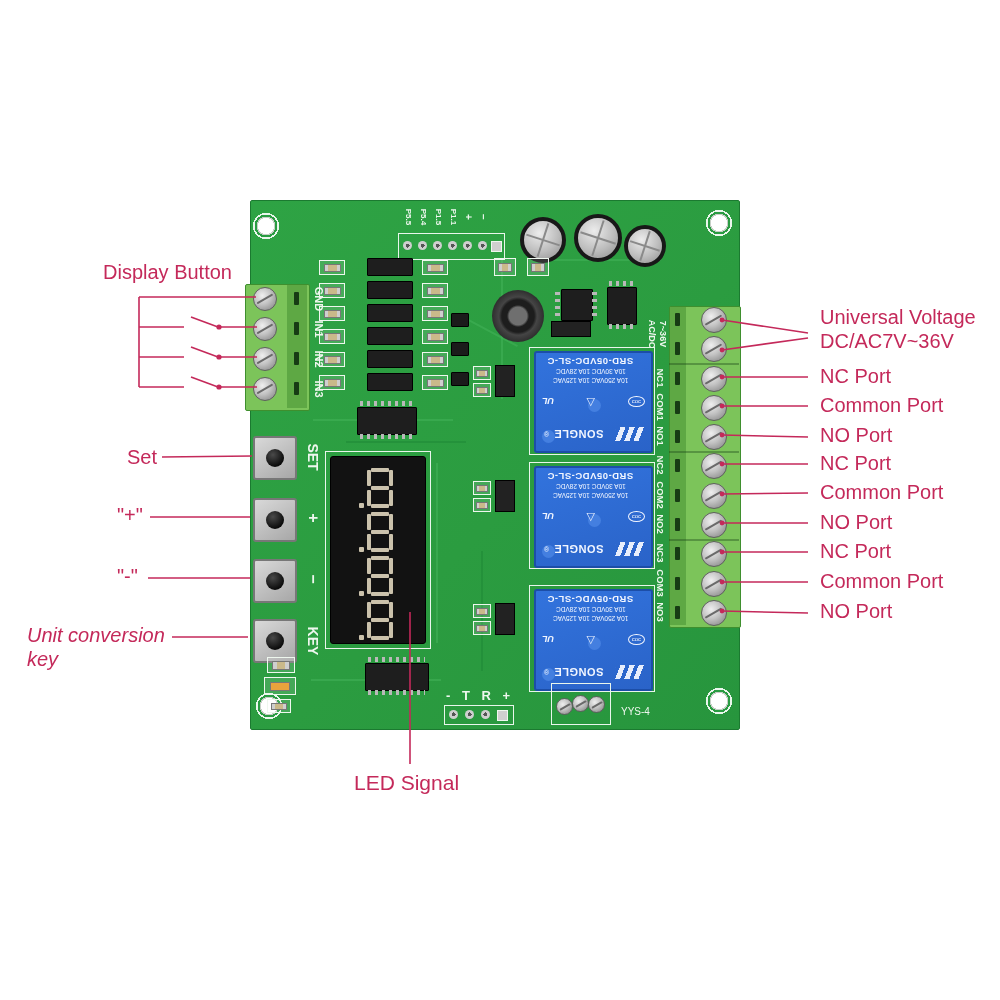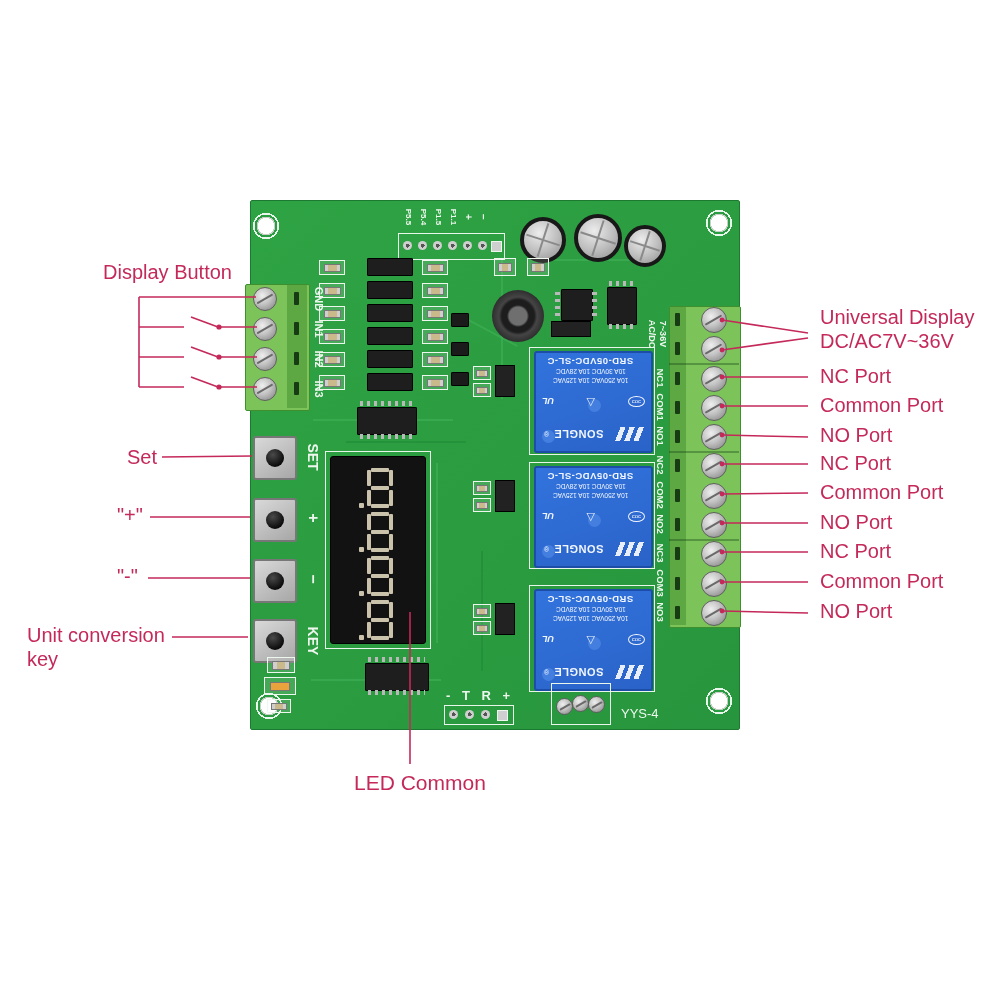--- a/index.html
+++ b/index.html
@@ -1,20 +1,20 @@
 <!DOCTYPE html>
 <html><head>
 <meta charset="utf-8">
 <style>
   html,body{margin:0;padding:0;background:#fff;}
   #stage{position:relative;width:1000px;height:1000px;background:#ffffff;overflow:hidden;
          font-family:"Liberation Sans",sans-serif;}
   
   .lbl{position:absolute;color:#c4295a;font-size:20px;line-height:1.18;white-space:nowrap;}
-  .lbl.wrap{white-space:normal;}
+  .lbl.wrap{white-space:normal;font-style:italic;}
   #ann-lines{position:absolute;left:0;top:0;pointer-events:none;}
   
   #board{position:absolute;left:250px;top:200px;width:488px;height:528px;
          background:linear-gradient(135deg,#2ea344 0%,#2b9c40 55%,#27953d 100%);
          border:1px solid #1b7a30;border-radius:2px;}
   .trace{position:absolute;background:#44b259;opacity:.55;}
   .traced{position:absolute;background:#1f8a37;opacity:.6;}
   .hole{position:absolute;width:30px;height:30px;border-radius:50%;
         background:radial-gradient(circle,#ffffff 0 8px,#c6cfc6 8px 9.5px,#2a9c42 9.5px 11.5px,#e9f6ec 11.5px 13px,rgba(0,0,0,0) 13px);}
   .skbox{position:absolute;border:1.5px solid #e9f6ec;}
@@ -399,21 +399,21 @@
     <span class="sktext" style="left:195px;top:487px;font-size:13px;letter-spacing:4px">- T R +</span>
     <div class="skbox" style="left:193px;top:504px;width:68px;height:18px"></div>
     <div class="pad" style="left:198px;top:509px"></div>
     <div class="pad" style="left:214px;top:509px"></div>
     <div class="pad" style="left:230px;top:509px"></div>
     <div class="padsq" style="left:246px;top:509px"></div>
     <div class="skbox" style="left:300px;top:482px;width:58px;height:40px"></div>
     <div class="screw" style="left:305px;top:497px;width:15px;height:15px"></div>
     <div class="screw" style="left:321px;top:494px;width:15px;height:15px"></div>
     <div class="screw" style="left:337px;top:495px;width:15px;height:15px"></div>
-    <span class="sktext" style="left:370px;top:505px;font-size:13px;font-weight:normal">YYS-4</span>
+    <span class="sktext" style="left:370px;top:505px;font-size:10px;font-weight:normal">YYS-4</span>
   </div>
 
   <svg id="ann-lines" width="1000" height="1000">
     <g stroke="#c4295a" stroke-width="1.6" fill="#c4295a">
 
       <line x1="139" y1="297" x2="139" y2="387"></line>
       <line x1="139" y1="297" x2="256" y2="297"></line>
       <line x1="139" y1="327" x2="184" y2="327"></line>
         <line x1="191" y1="317" x2="218" y2="327"></line>
         <circle cx="219" cy="327" r="2.6" stroke="none"></circle>
@@ -457,24 +457,24 @@
       <circle cx="722" cy="611" r="2.4" stroke="none"></circle>
         <line x1="722" y1="611" x2="808" y2="613"></line>
     </g>
   </svg>
 
   <div class="lbl" style="left:103px;top:261px">Display Button</div>
   <div class="lbl" style="left:127px;top:446px">Set</div>
   <div class="lbl" style="left:117px;top:504px">"+"</div>
   <div class="lbl" style="left:117px;top:565px">"-"</div>
   <div class="lbl wrap" style="left:27px;top:624px;width:152px">Unit conversion key</div>
-  <div class="lbl" style="left:354px;top:771px;font-size:21px">LED Common</div>
+  <div class="lbl" style="left:354px;top:771px;font-size:21px">LED Signal</div>
 
   <div class="lbl" style="left:820px;top:306px">
-    <span>Universal Display</span><br>
+    <span>Universal Voltage</span><br>
     <span>DC/AC7V~36V</span>
   </div>
   <div class="lbl" style="left:820px;top:365px">NC Port</div>
   <div class="lbl" style="left:820px;top:394px">Common Port</div>
   <div class="lbl" style="left:820px;top:424px">NO Port</div>
   <div class="lbl" style="left:820px;top:452px">NC Port</div>
   <div class="lbl" style="left:820px;top:481px">Common Port</div>
   <div class="lbl" style="left:820px;top:511px">NO Port</div>
   <div class="lbl" style="left:820px;top:540px">NC Port</div>
   <div class="lbl" style="left:820px;top:570px">Common Port</div>

